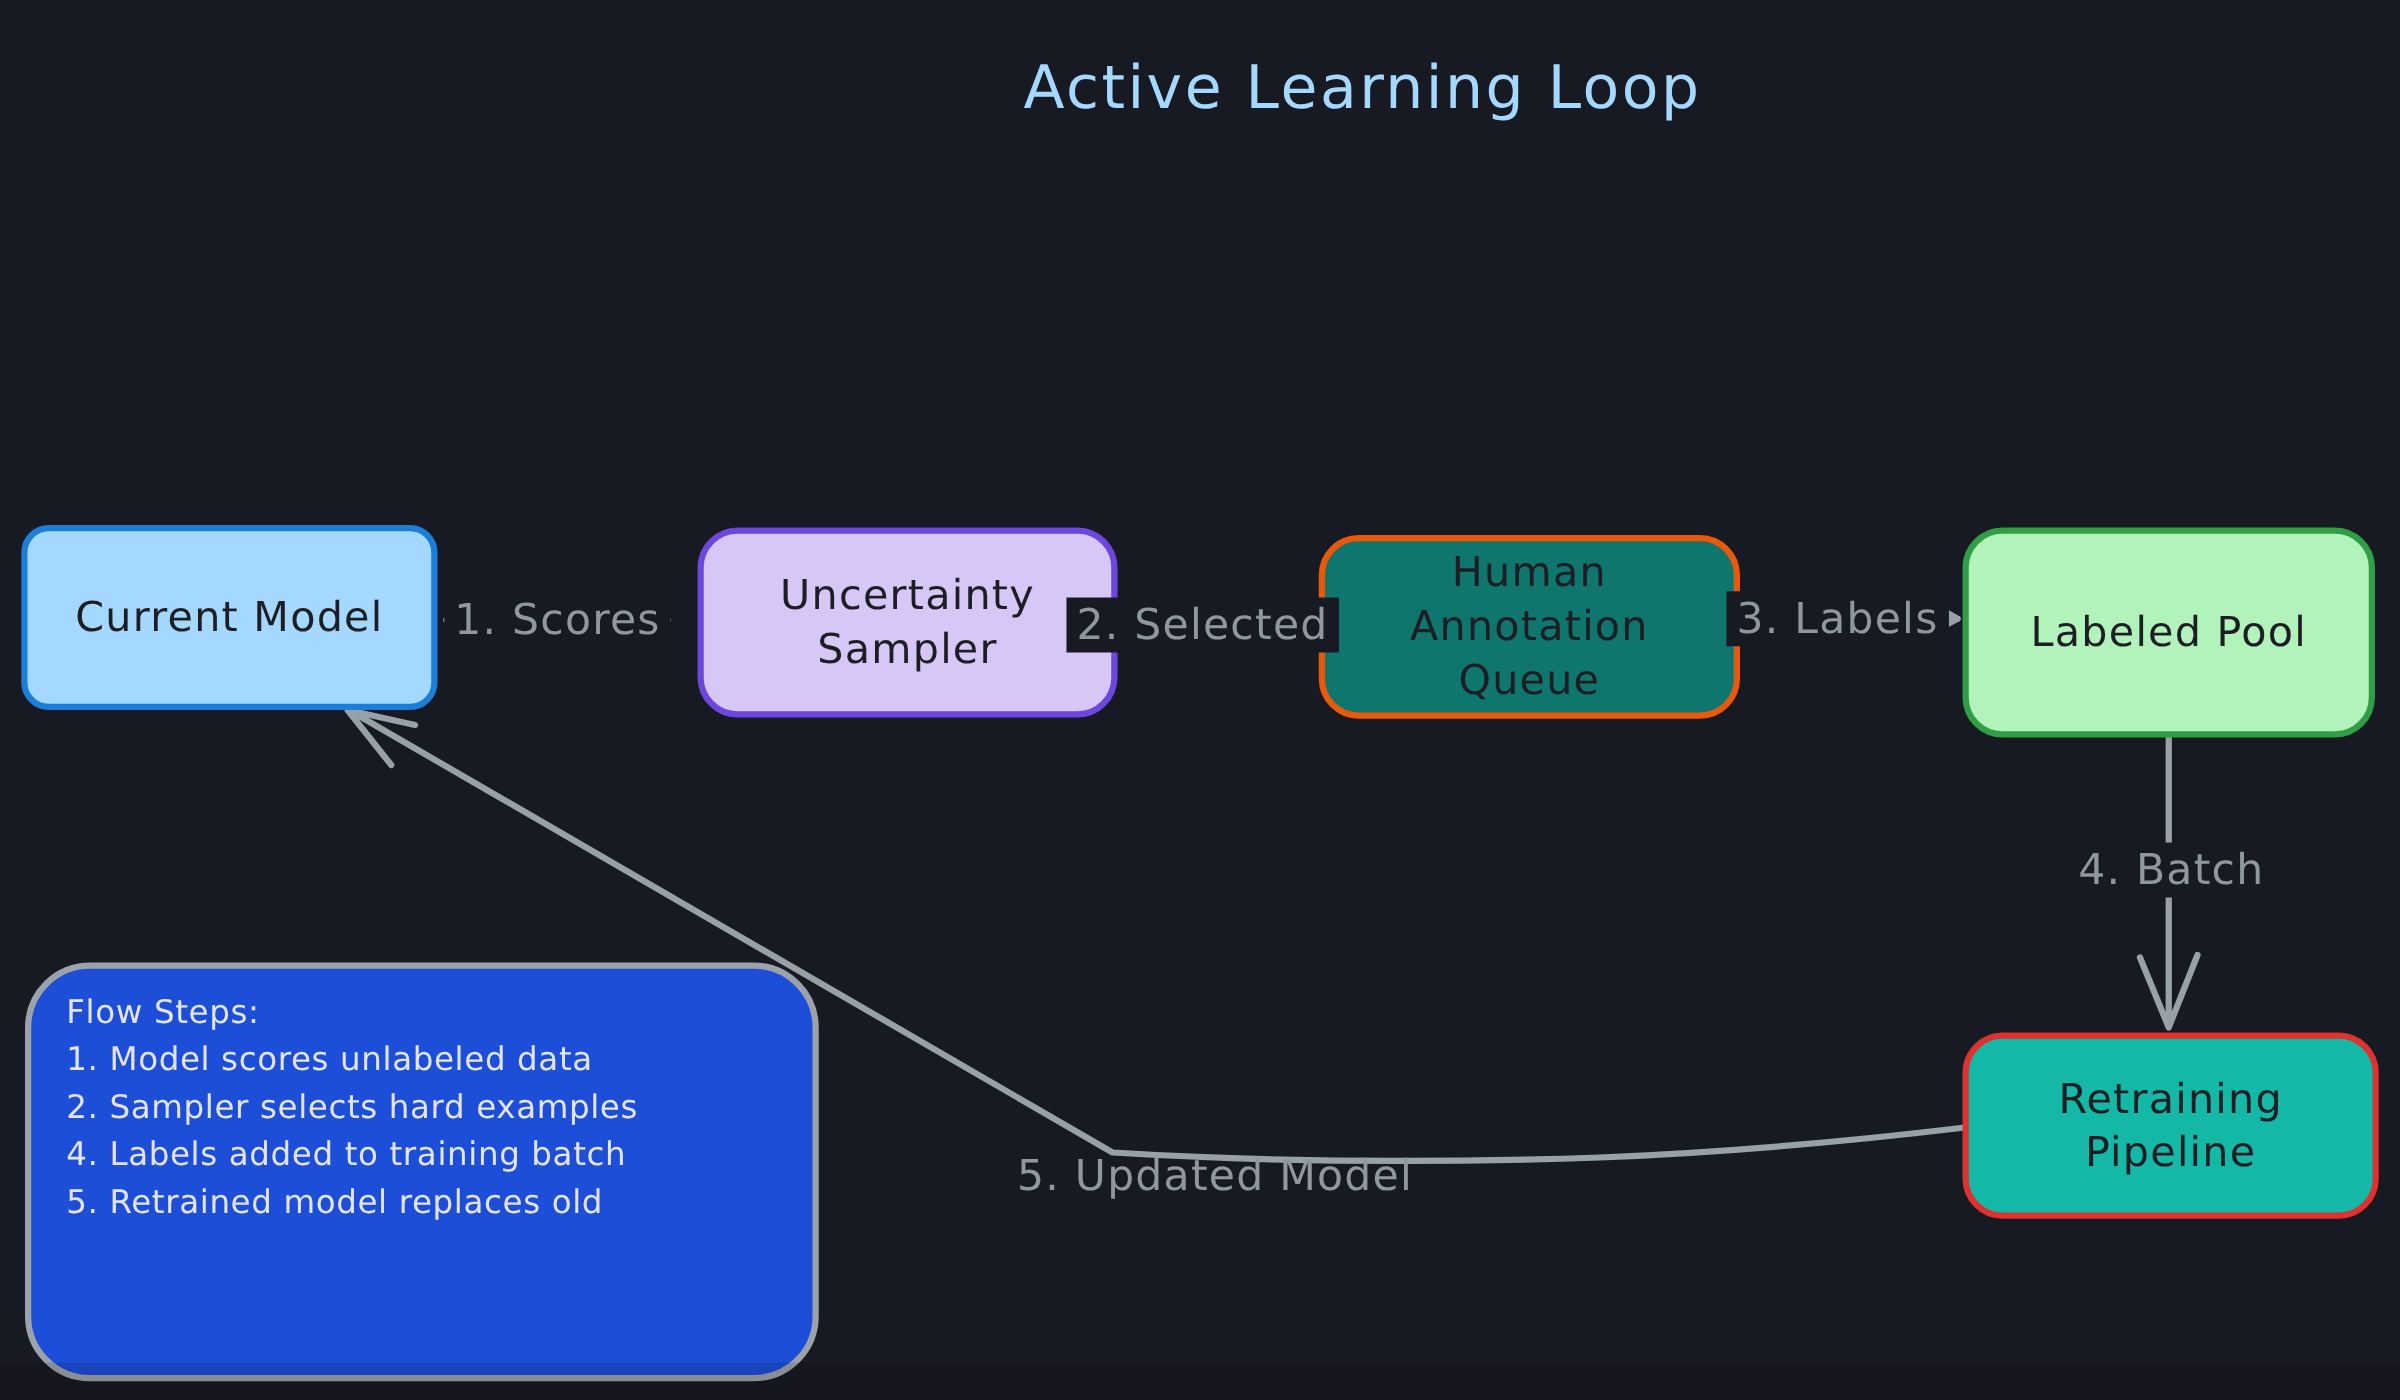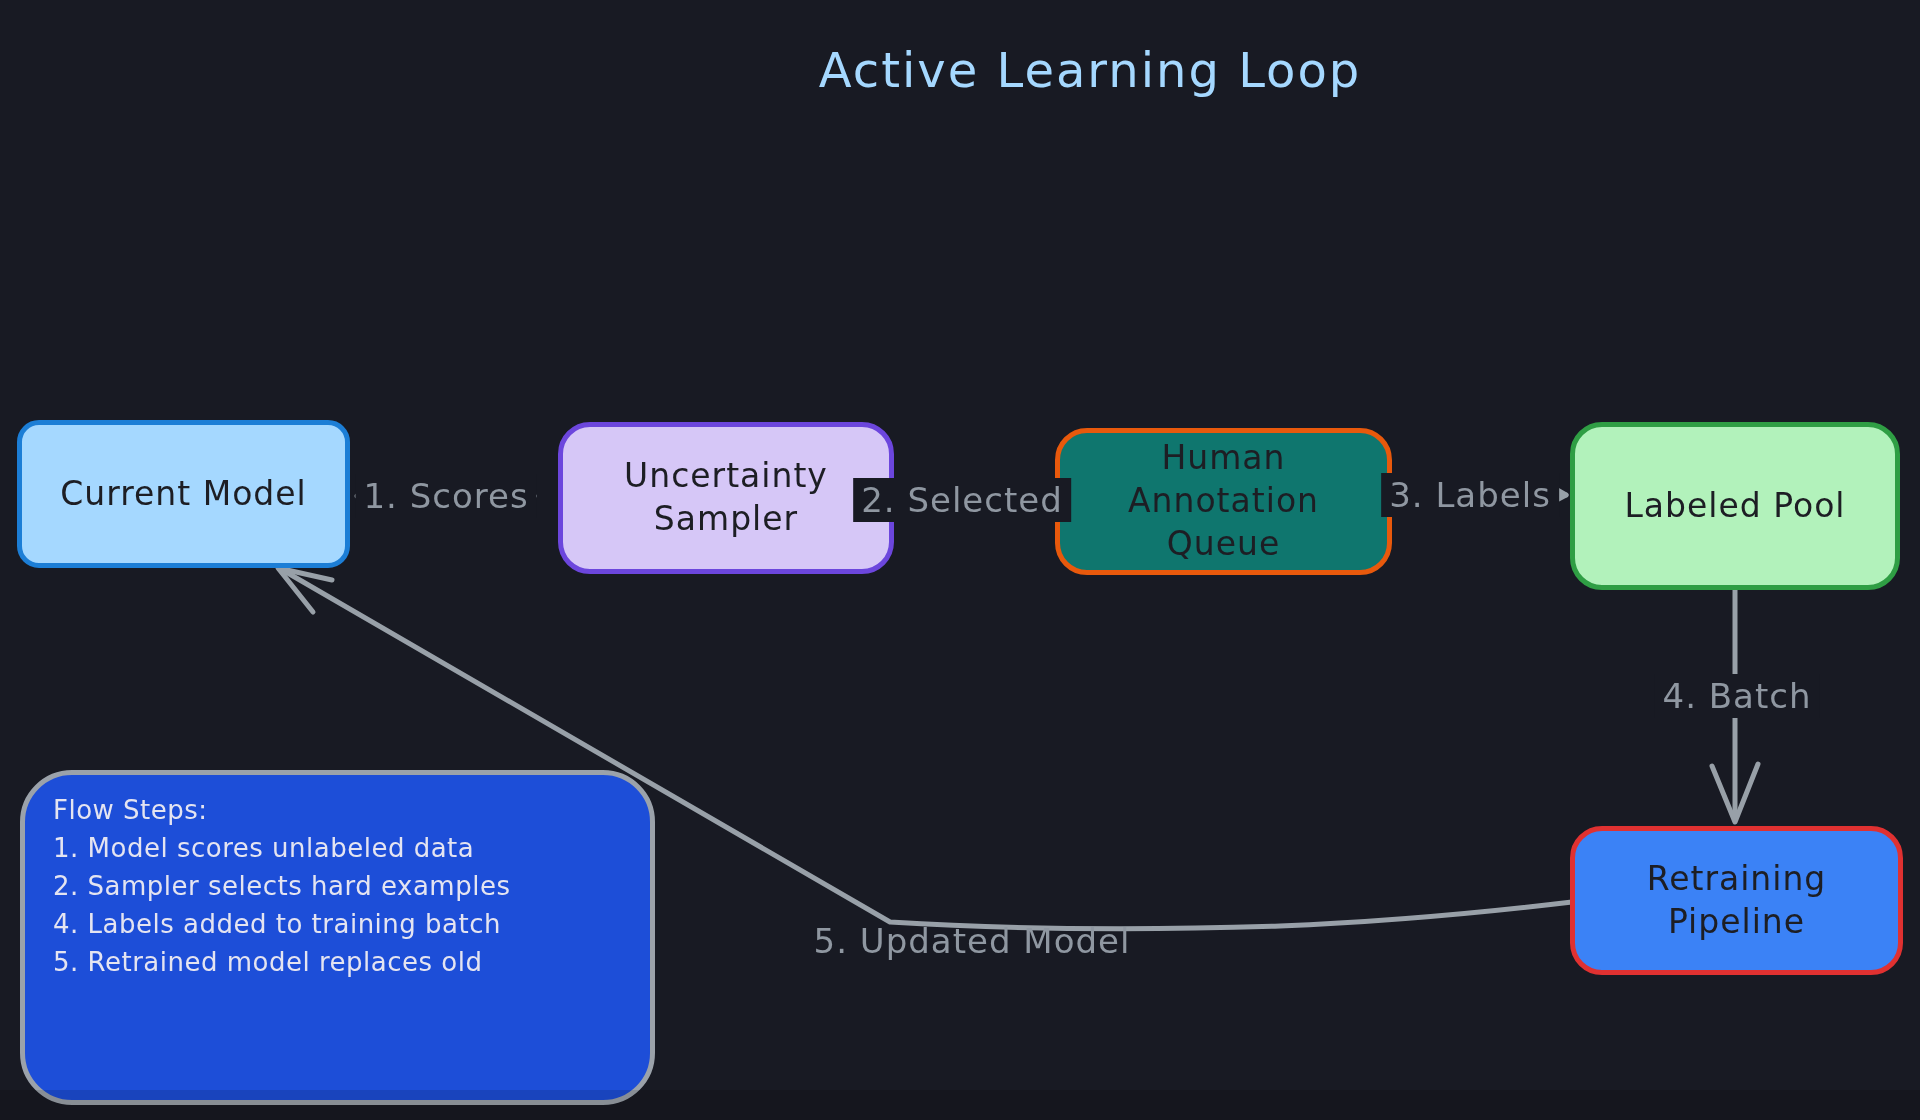--- a/index.html
+++ b/index.html
@@ -131,21 +131,21 @@
   </div>
   <div class="node node-1" style="background: rgb(214, 199, 247); border-color: rgb(108, 70, 221);">
     <span>Uncertainty Sampler</span>
   </div>
   <div class="node node-2" style="background: #0f766e; border-color: rgb(232, 89, 12);">
     <span>Human Annotation Queue</span>
   </div>
   <div class="node node-3" style="background: rgb(178, 242, 187); border-color: rgb(47, 158, 68);">
     <span>Labeled Pool</span>
   </div>
-  <div class="node node-4" style="background: #3b82f6; border-color: rgb(224, 49, 49);">
+  <div class="node node-4" style="background: #14b8a6; border-color: rgb(224, 49, 49);">
     <span>Retraining Pipeline</span>
   </div>
 
   <div class="edge-label edge-label-0">1. Scores</div>
   <div class="edge-label edge-label-1">2. Selected</div>
   <div class="edge-label edge-label-2">3. Labels</div>
   <div class="edge-label edge-label-3">4. Batch</div>
   <div class="edge-label edge-label-4 no-mask">5. Updated Model</div>
 
   <div class="note-box" id="note-box" style="background: #1d4ed8; border-color: rgb(155, 162, 170); color: rgb(228, 228, 241);">

